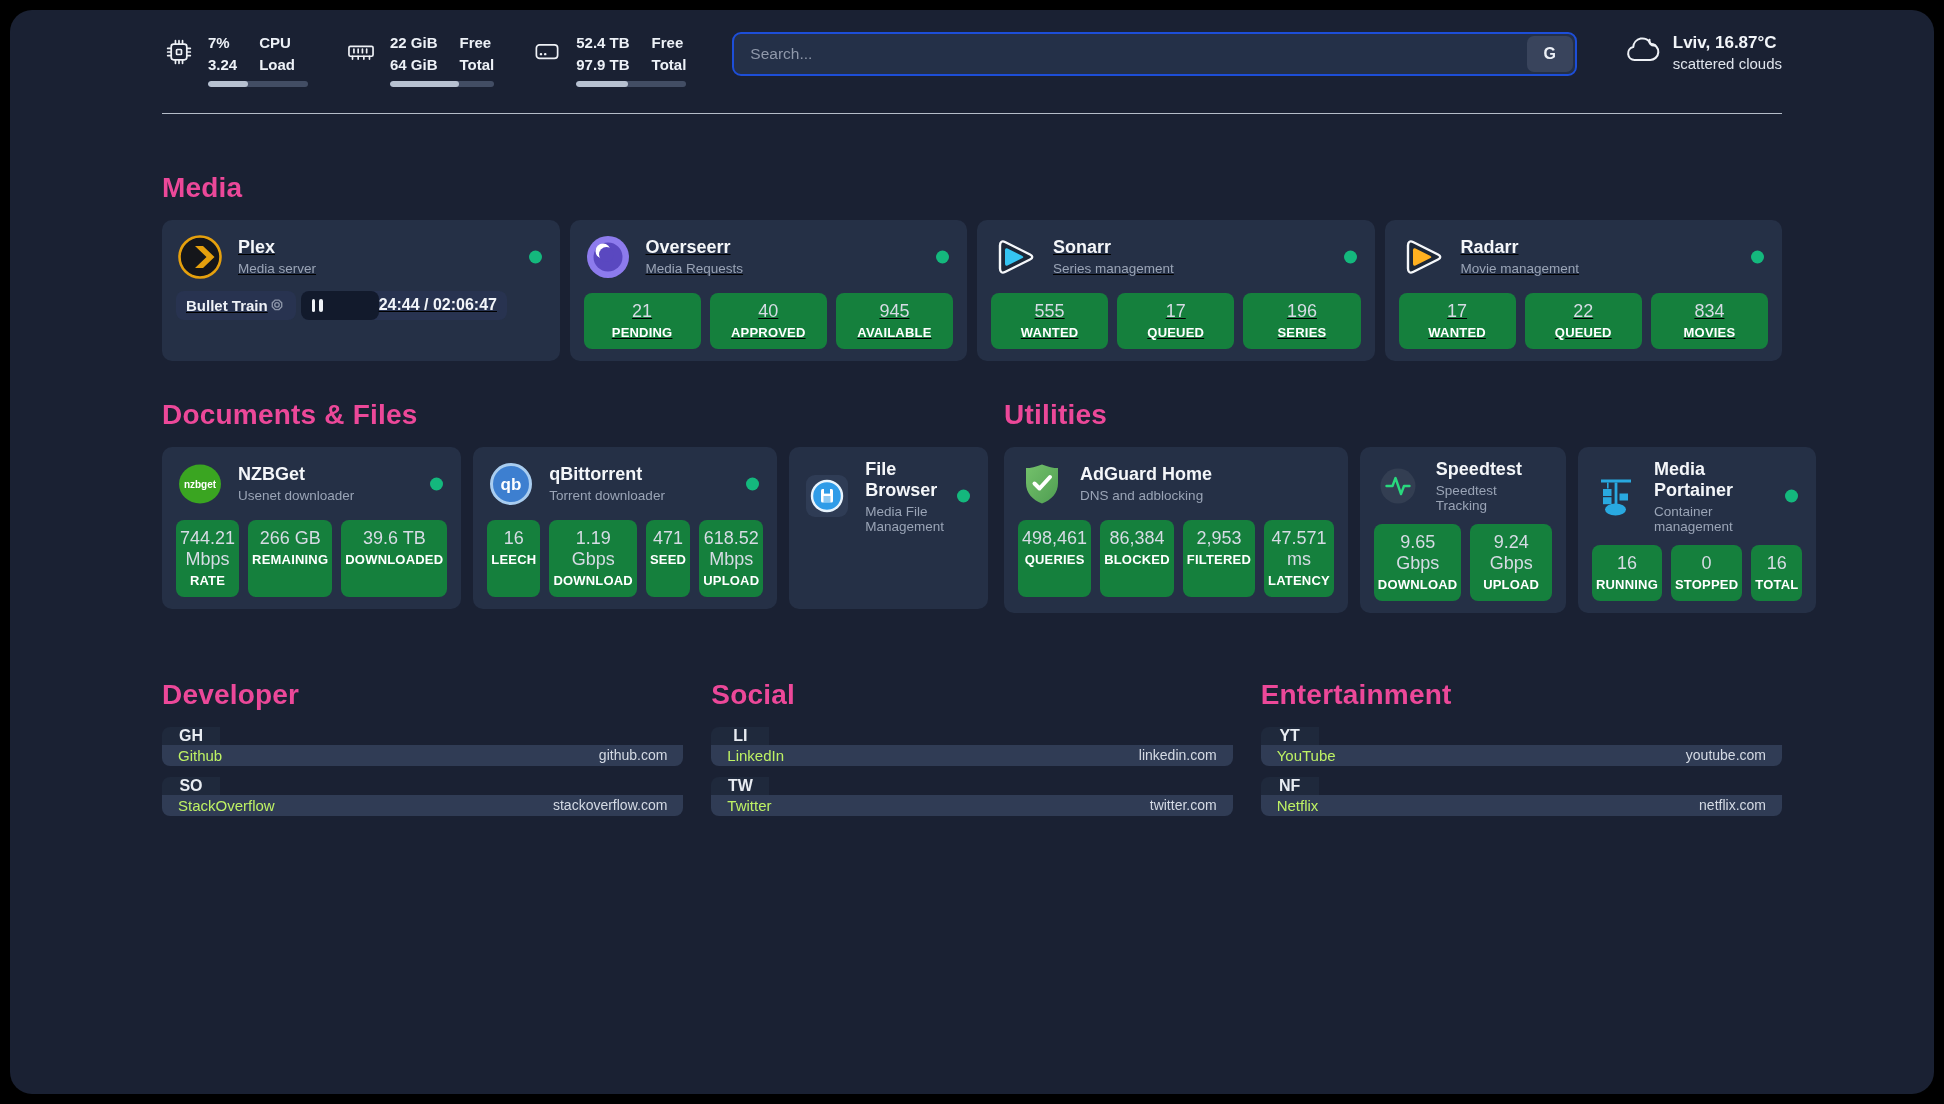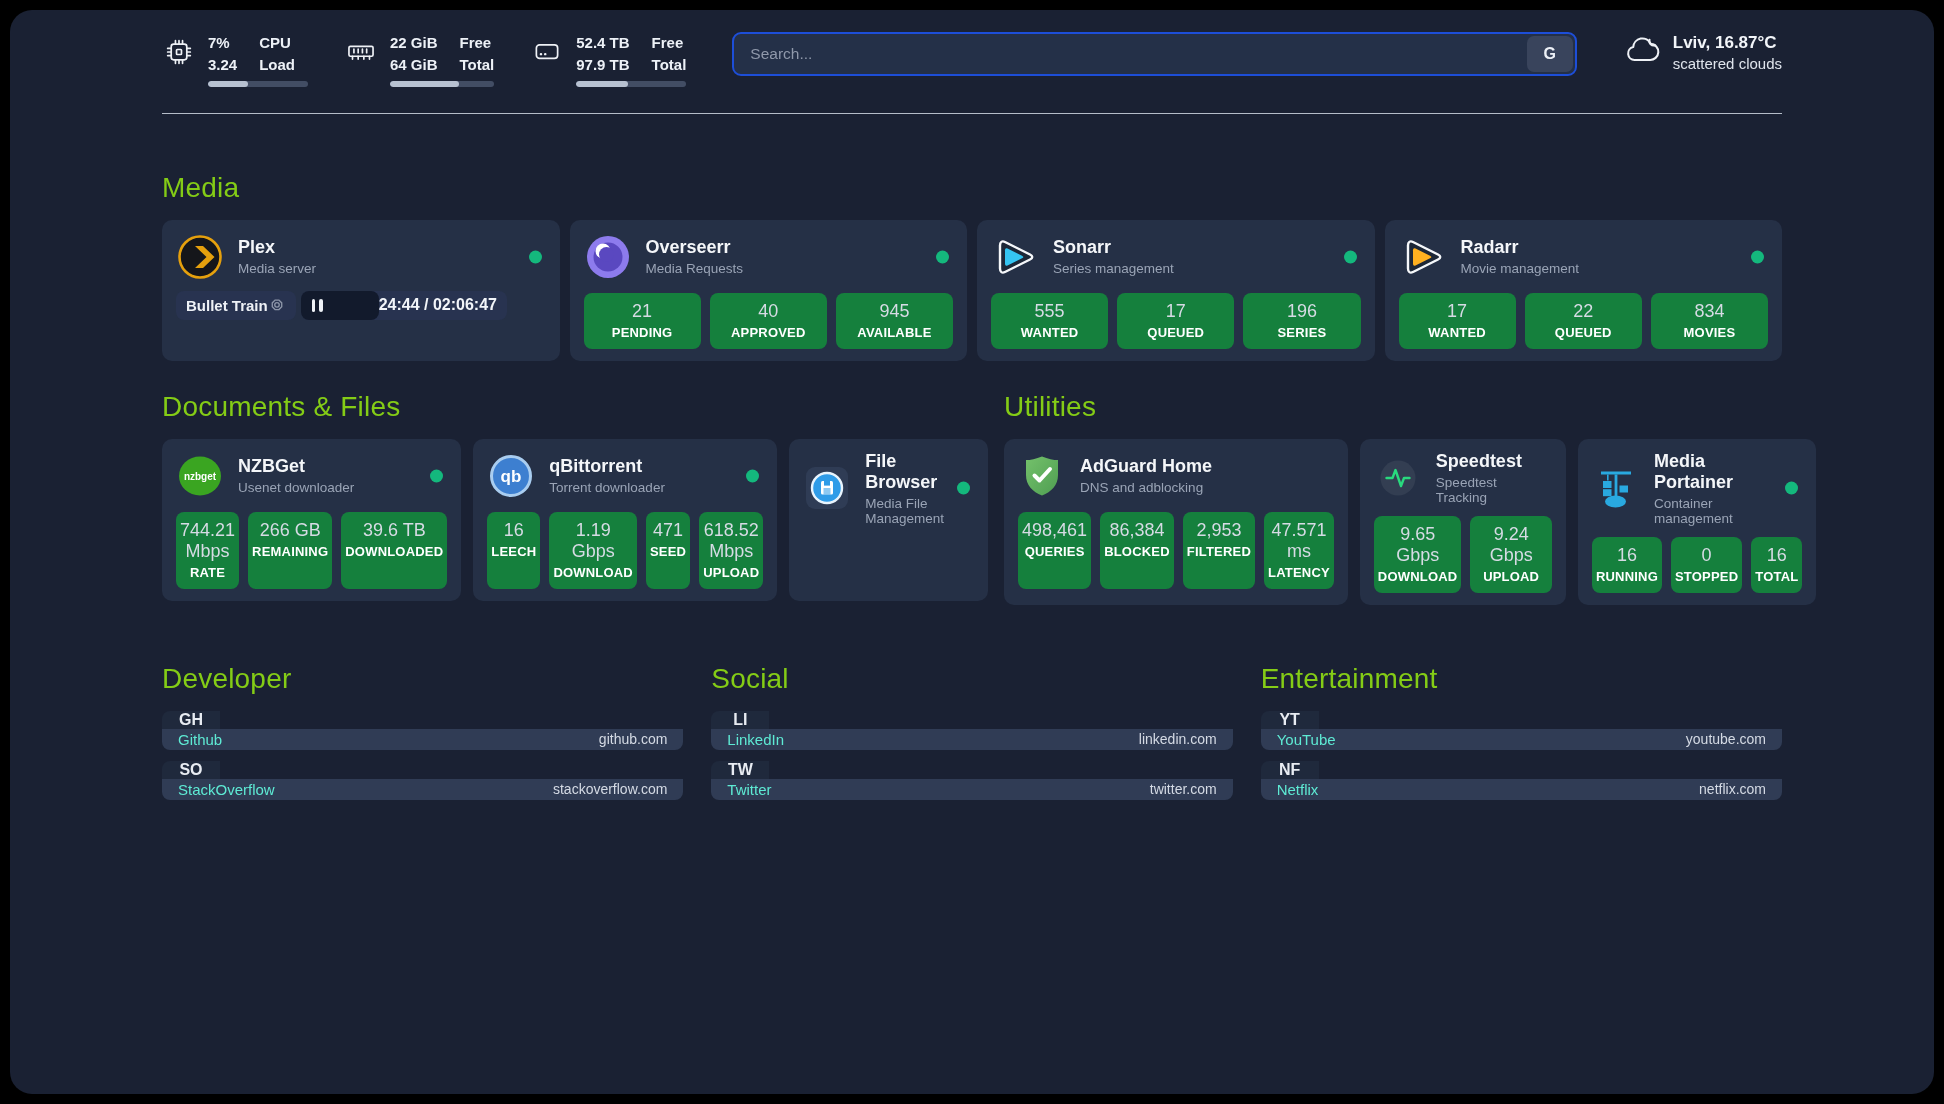--- a/index.html
+++ b/index.html
@@ -26,23 +26,23 @@
                 border-radius:7px; color:#edf1f7; font-size:16px; font-weight:600; cursor:pointer; font-family:inherit; }
 
   .weather { display:flex; align-items:center; gap:12px; }
   .weather .cloud { width:38px; height:38px; }
   .w-main { font-size:17px; font-weight:600; color:#f2f5f9; line-height:1.35; }
   .w-sub  { font-size:15px; color:#dfe4ec; }
 
   .divider { border:none; border-top:1.5px solid #c7ced9; opacity:.9; margin-top:26px; }
 
   
-  h2.sec { font-size:28px; font-weight:400; color:#84cc16; letter-spacing:.2px; }
+  h2.sec { font-size:28px; font-weight:700; color:#ec4899; letter-spacing:.2px;margin-top:8px; }
   .section-media { margin-top:58px; }
-  .cards-grid4 { display:grid; grid-template-columns:repeat(4,1fr); gap:10px; margin-top:16px; }
+  .cards-grid4 { display:grid; grid-template-columns:repeat(4,1fr); gap:10px; margin-top:16px;text-decoration:underline; }
   .twocol { display:grid; grid-template-columns:1fr 1fr; gap:16px; margin-top:30px; }
   .col-cards { display:flex; flex-direction:row; gap:12px; margin-top:16px; }
 
   
   .card { background:#253046; border-radius:10px; padding:12px 14px; cursor:pointer; }
   .card-head { display:flex; align-items:center; gap:14px; position:relative; padding-right:30px; min-height:50px; }
   .app-icon { width:48px; height:48px; flex:none; }
   .app-title { font-size:18px; font-weight:600; color:#f4f6f9; }
   .app-sub { font-size:13.5px; color:#9aa4b6; margin-top:3px; }
   .dot { position:absolute; right:4px; top:50%; transform:translateY(-50%); width:13px; height:13px;
@@ -64,21 +64,21 @@
   .pause-icon i { display:block; width:3.5px; height:13px; border-radius:2px; background:#eef1f6; }
   .time { font-size:16px; font-weight:700; color:#f2f5f9; }
 
   
   .bookmarks { display:grid; grid-template-columns:repeat(3,1fr); gap:28px; margin-top:58px; padding-bottom:40px; }
   .bm-list { display:flex; flex-direction:column; gap:11px; margin-top:16px; }
   .bm-item { display:flex; height:39px; border-radius:8px; overflow:hidden; cursor:pointer;flex-direction:column; }
   .bm-abbr { width:58px; flex:none; background:#1f293c; display:flex; align-items:center; justify-content:center;
              font-size:16px; font-weight:600; color:#e8ecf2; }
   .bm-body { flex:1; background:#303c55; display:flex; align-items:center; justify-content:space-between; padding:0 16px; }
-  .bm-name { font-size:15px; color:#5eead4; font-weight:500; }
+  .bm-name { font-size:15px; color:#bef264; font-weight:500; }
   .bm-url { font-size:14px; color:#d4dae4; }
 </style>
 </head>
 <body>
 
 <div class="app">
   <div class="content">
 
     <header class="topbar">
       <div class="metrics">

